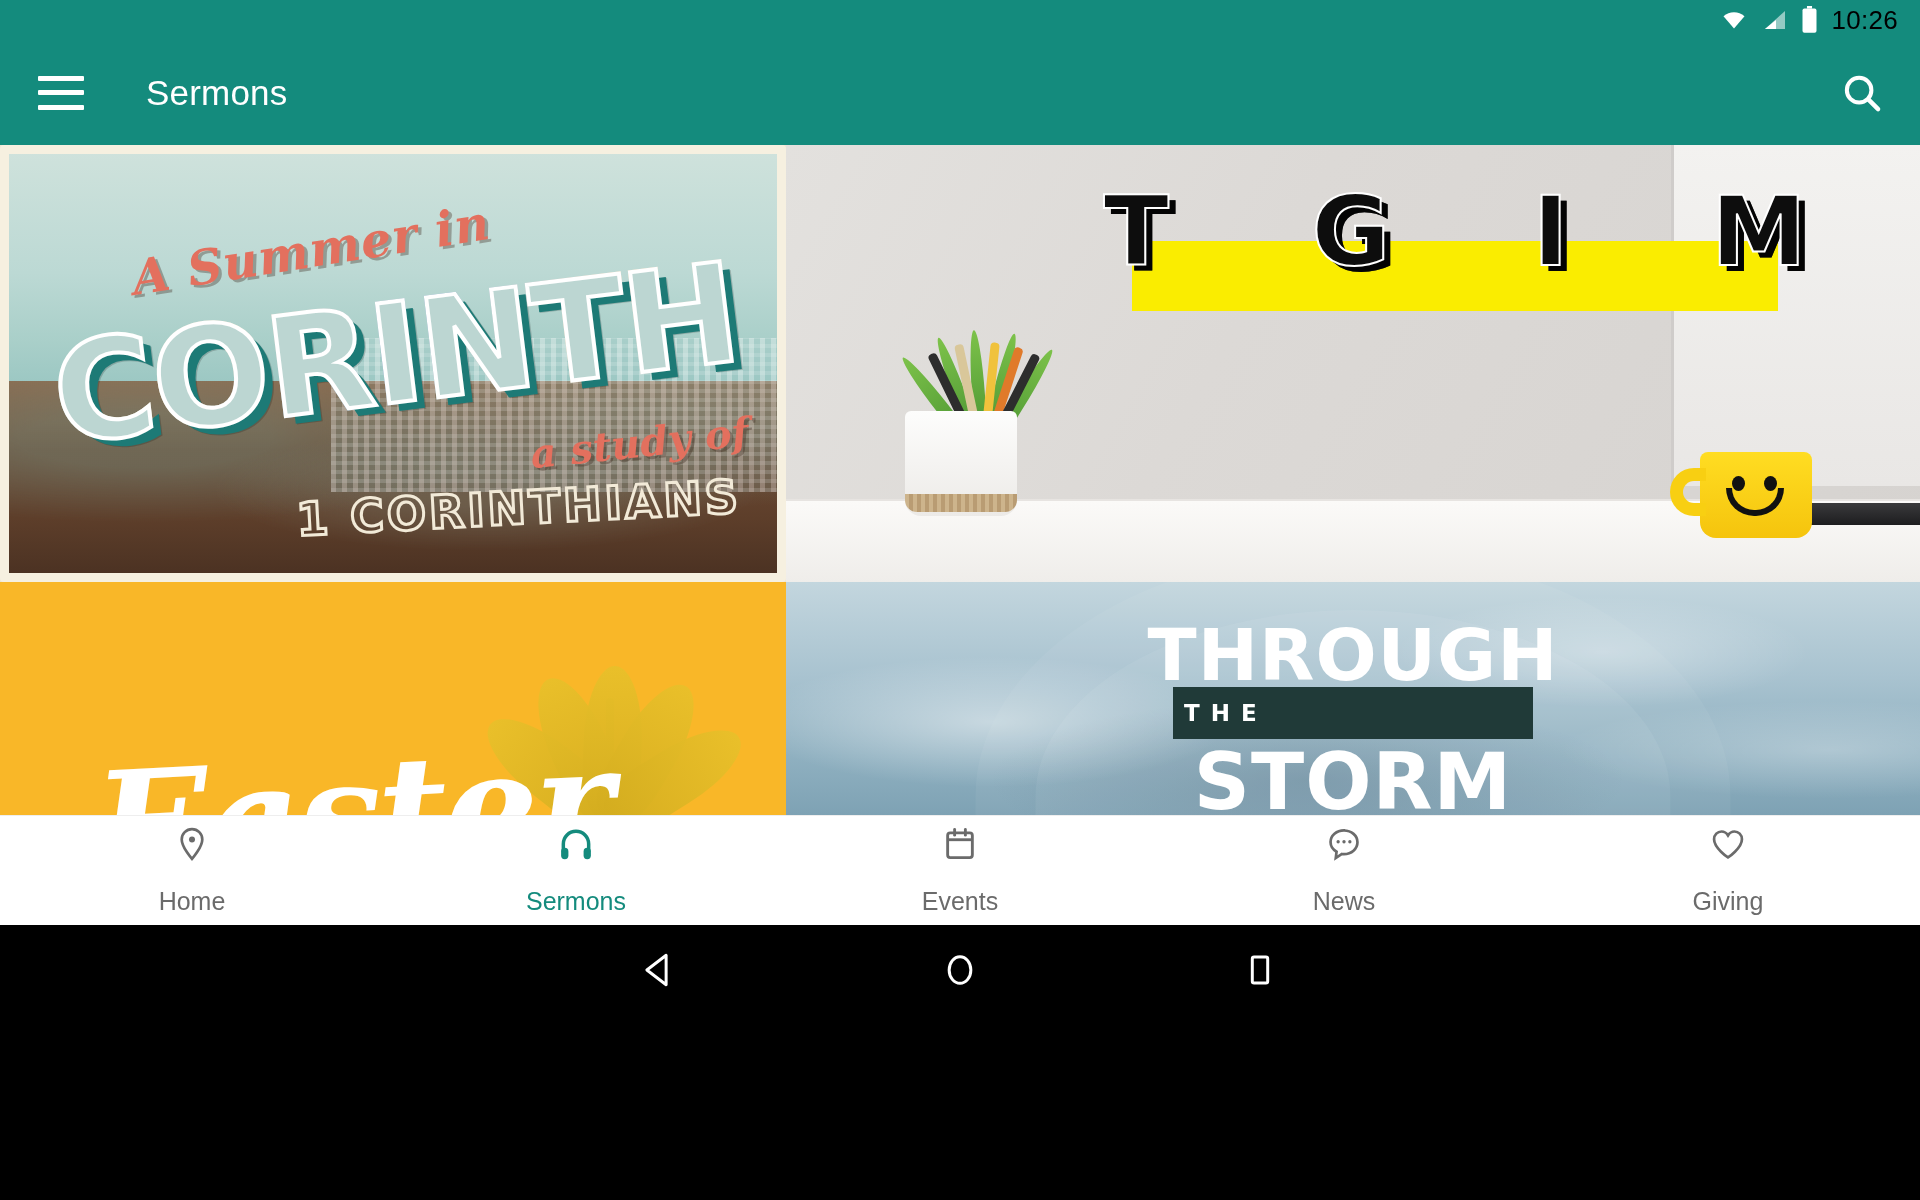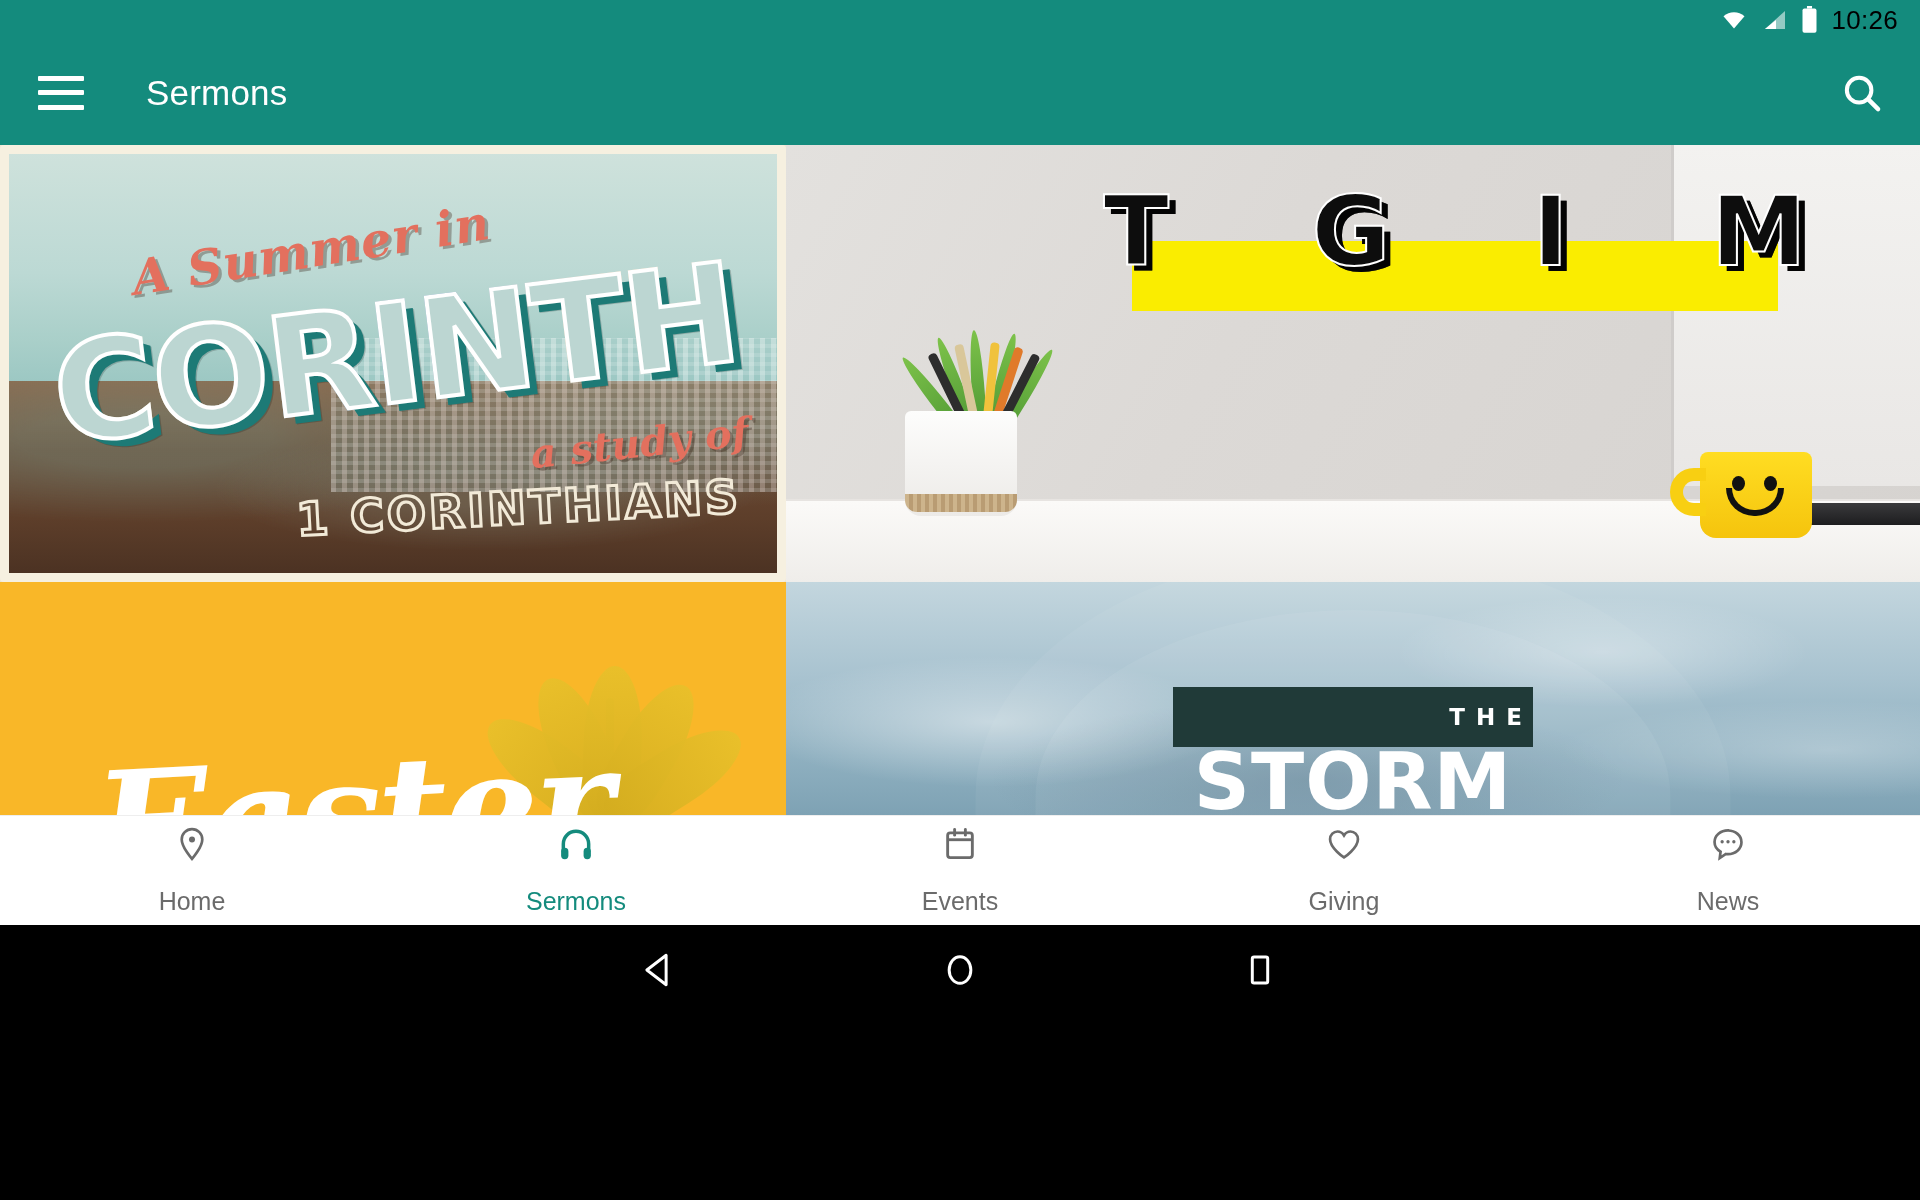--- a/index.html
+++ b/index.html
@@ -213,22 +213,22 @@
     background:rgba(255,255,255,.10);
     box-shadow:0 0 0 60px rgba(255,255,255,.05);
   }
   .storm .t1{
     position:absolute; left:50%; top:16%; transform:translateX(-50%);
     font-family:"DejaVu Sans", sans-serif; font-weight:bold; font-size:72px;
     color:#fff; letter-spacing:1px; line-height:1;
   }
   .storm .bar{
     position:absolute; left:50%; top:45%; transform:translateX(-50%);
-    width:360px; height:60px; background:#203a38;
-    display:flex; align-items:center; justify-content:flex-end;
+    width:360px; height:52px; background:#203a38;
+    display:flex; align-items:center; justify-content:flex-start;
   }
   .storm .bar span{
     font-family:"DejaVu Sans", sans-serif; font-weight:bold; font-size:23px;
     color:#fff; letter-spacing:11px; padding-left:11px;
   }
   .storm .t2{
     position:absolute; left:50%; top:69%; transform:translateX(-50%);
     font-family:"DejaVu Sans", sans-serif; font-weight:bold; font-size:78px;
     color:#fff; letter-spacing:1px; line-height:1;
   }
@@ -348,20 +348,21 @@
       <div class="pl-leaf" style="transform:translateX(-50%) rotate(2deg)"></div>
       <div class="pl-leaf" style="transform:translateX(-50%) rotate(30deg)"></div>
       <div class="pl-leaf" style="transform:translateX(-50%) rotate(58deg)"></div>
     </div>
     <div class="word">Easter</div>
   </div>
 
   <div class="card storm">
     <div class="sky"></div>
     <div class="arc"></div>
+    <div class="t1">THROUGH</div>
     <div class="bar">
       <span>THE</span>
     </div>
     <div class="t2">STORM</div>
   </div>
 </div>
 
 <div class="bottom-nav">
 
   <div class="nav-item">
@@ -386,34 +387,34 @@
       <rect x="4.2" y="5" width="15.6" height="15.6" rx="1.6" fill="none" stroke="#6b6b6b" stroke-width="1.8"></rect>
       <line x1="4.2" y1="9.3" x2="19.8" y2="9.3" stroke="#6b6b6b" stroke-width="1.8"></line>
       <line x1="8.6" y1="2.8" x2="8.6" y2="6.4" stroke="#6b6b6b" stroke-width="1.8" stroke-linecap="round"></line>
       <line x1="15.4" y1="2.8" x2="15.4" y2="6.4" stroke="#6b6b6b" stroke-width="1.8" stroke-linecap="round"></line>
     </svg>
     <div class="nav-label">Events</div>
   </div>
 
   <div class="nav-item">
     <svg width="38" height="38" viewBox="0 0 24 24">
-      <path d="M12 20.5 C12 20.5 3.2 14.6 3.2 9.0 C3.2 6.1 5.4 4.1 7.9 4.1 C9.6 4.1 11.1 5.1 12 6.6 C12.9 5.1 14.4 4.1 16.1 4.1 C18.6 4.1 20.8 6.1 20.8 9.0 C20.8 14.6 12 20.5 12 20.5 Z" fill="none" stroke="#6b6b6b" stroke-width="1.7"></path>
-    </svg>
-    <div class="nav-label">Giving</div>
-  </div>
-
-  <div class="nav-item">
-    <svg width="38" height="38" viewBox="0 0 24 24">
       <path d="M12 3.4c-4.7 0-8.5 3.3-8.5 7.4 0 2.5 1.5 4.8 3.8 6.1l-.5 4 3.9-2.6c.4.05.9.08 1.3.08 4.7 0 8.5-3.3 8.5-7.5s-3.8-7.4-8.5-7.4z" fill="none" stroke="#6b6b6b" stroke-width="1.7"></path>
       <circle cx="8.3" cy="10.6" r="1.05" fill="#6b6b6b"></circle>
       <circle cx="12" cy="10.6" r="1.05" fill="#6b6b6b"></circle>
       <circle cx="15.7" cy="10.6" r="1.05" fill="#6b6b6b"></circle>
     </svg>
     <div class="nav-label">News</div>
   </div>
+
+  <div class="nav-item">
+    <svg width="38" height="38" viewBox="0 0 24 24">
+      <path d="M12 20.5 C12 20.5 3.2 14.6 3.2 9.0 C3.2 6.1 5.4 4.1 7.9 4.1 C9.6 4.1 11.1 5.1 12 6.6 C12.9 5.1 14.4 4.1 16.1 4.1 C18.6 4.1 20.8 6.1 20.8 9.0 C20.8 14.6 12 20.5 12 20.5 Z" fill="none" stroke="#6b6b6b" stroke-width="1.7"></path>
+    </svg>
+    <div class="nav-label">Giving</div>
+  </div>
 </div>
 
 <div class="android-nav">
   <div class="android-btn">
     <svg width="42" height="42" viewBox="0 0 24 24">
       <path d="M15.5 3.6 L15.5 20.4 L4.5 12 Z" fill="none" stroke="#ffffff" stroke-width="1.7" stroke-linejoin="round"></path>
     </svg>
   </div>
   <div class="android-btn">
     <svg width="42" height="42" viewBox="0 0 24 24">

